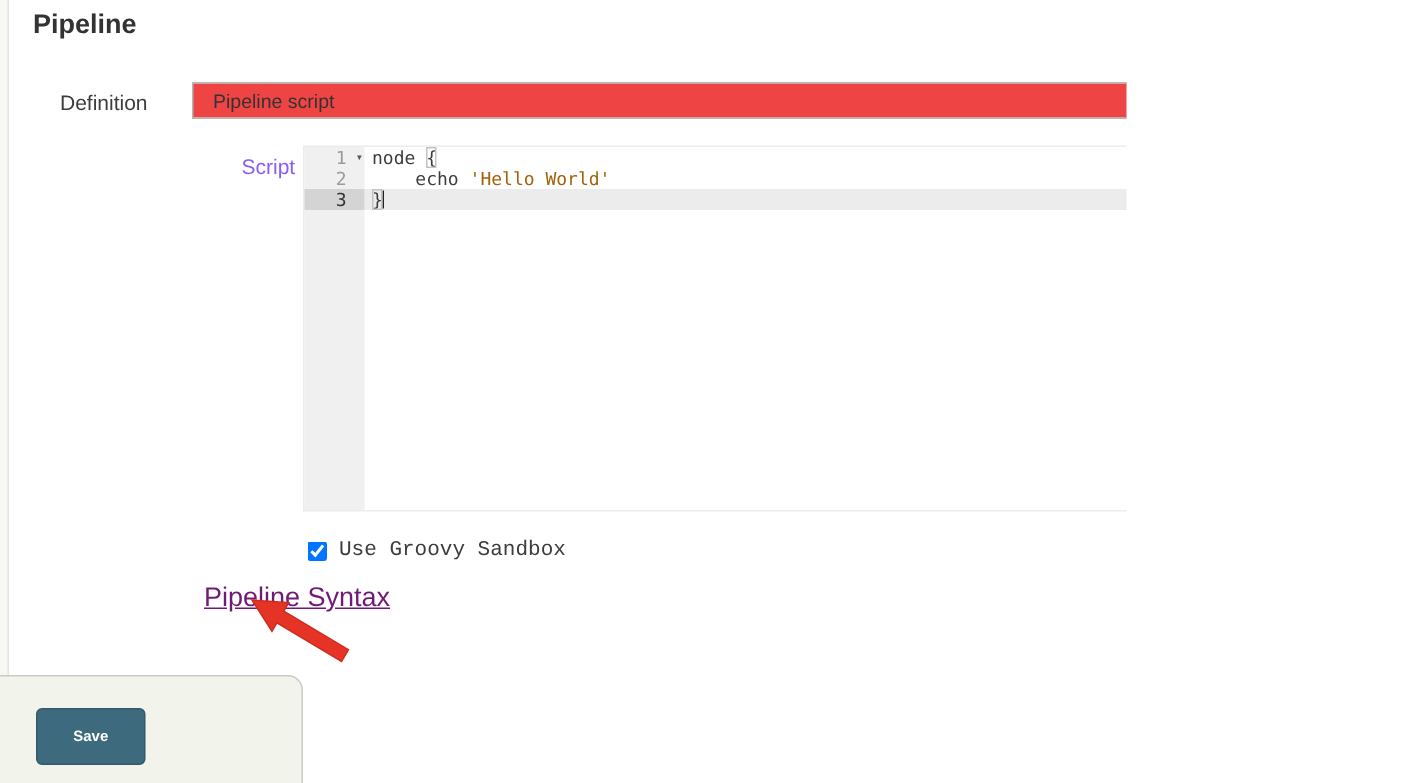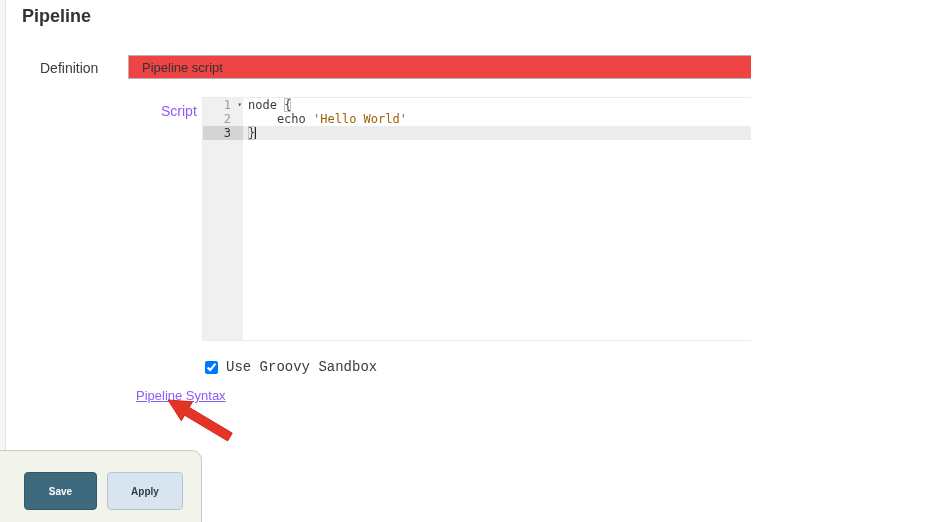--- a/index.html
+++ b/index.html
@@ -37,21 +37,21 @@
 
   .help-icon{position:absolute;width:17px;height:17px;box-sizing:border-box;border-radius:50%;
       border:2px solid #1f4064;background:#cfdcec;display:flex;align-items:center;justify-content:center;
       font-size:10px;font-weight:bold;color:#1f4064;cursor:pointer;}
   .help-1{left:902px;top:97px;}
   .help-2{left:902px;top:357px;}
 
   .sandbox-checkbox{position:absolute;left:205px;top:361px;width:13px;height:13px;margin:0;cursor:pointer;}
   .sandbox-label{position:absolute;left:226px;top:359px;font-size:14px;color:#3c3c3c;cursor:pointer;font-family:Liberation Mono, monospace;}
 
-  .syntax-link{position:absolute;left:136px;top:388px;font-size:13px;color:#8b5cf6;
+  .syntax-link{position:absolute;left:136px;top:388px;font-size:18px;color:#701a75;
       text-decoration:underline;cursor:pointer;}
 
   .annotation-arrow{position:absolute;left:158px;top:392px;width:85px;height:50px;pointer-events:none;}
 
   .bottom-panel{position:absolute;left:-8px;top:450px;width:210px;height:80px;background:#f2f3ea;
       border:1px solid #cbcbc2;border-radius:0 10px 0 0;box-sizing:border-box;}
   .btn{position:absolute;box-sizing:border-box;border-radius:4px;font-family:"Liberation Sans",sans-serif;
       font-size:10px;font-weight:bold;cursor:pointer;}
   .btn-save{left:24px;top:472px;width:73px;height:38px;background:#3e6a7d;border:1px solid #33596a;color:#ffffff;}
   .btn-apply{left:107px;top:472px;width:76px;height:38px;background:#d9e4f1;border:1px solid #b4c5da;color:#2b3e50;}
@@ -100,14 +100,13 @@
   </span>
 
   <a class="syntax-link">Pipeline Syntax</a>
 
   <svg class="annotation-arrow" viewBox="0 0 85 50">
     <polygon points="10,8 34.5,9.8 31.2,15.4 74.3,41.1 69.7,48.9 26.6,23.2 23.3,28.8" fill="#e53325" stroke="#cf2b20" stroke-width="1"></polygon>
   </svg>
 
   <div class="bottom-panel"></div>
   <button class="btn btn-save">Save</button>
-  <button class="btn btn-apply">Apply</button>
 </div>
 
 </body></html>

